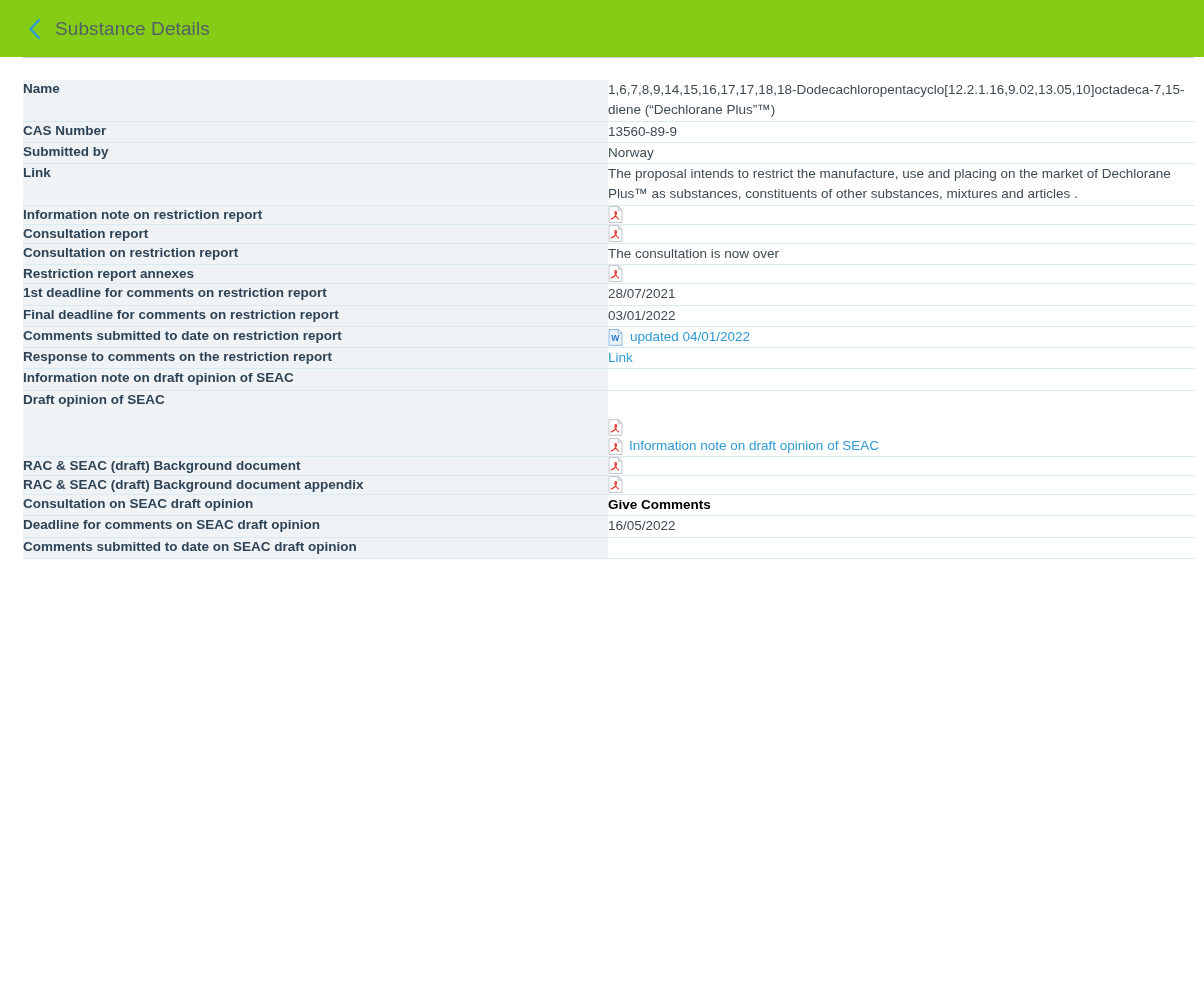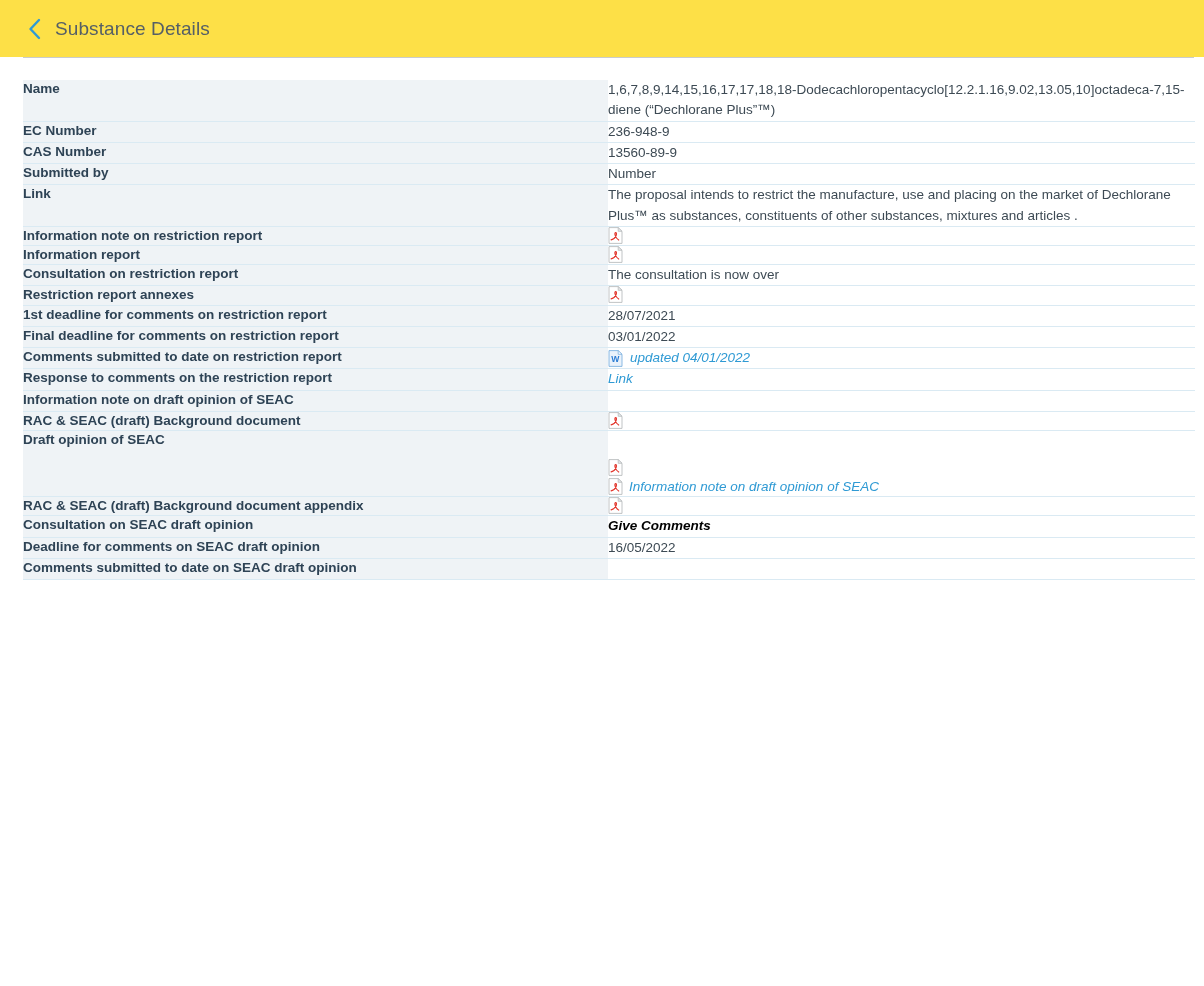--- a/index.html
+++ b/index.html
@@ -10,21 +10,21 @@
     font-family: "Liberation Sans", sans-serif;
     overflow: hidden;
   }
 
   
   #header {
     height: 57px;
     display: flex;
     align-items: center;
     padding-left: 23px;
-    background: #fde047;
+    background: #84cc16;
     text-align: center;
   }
   #back-arrow {
     width: 22px; height: 26px;
     display: flex; align-items: center; justify-content: center;
     cursor: pointer;
     flex: none;
   }
   #back-arrow svg { display: block; }
   #page-title {
@@ -70,21 +70,20 @@
     padding: 14px 12px 14px 7px;
     line-height: 1.5;
     word-wrap: break-word;
   }
   td.value-cell.tall { padding-top: 16px; }
 
   a.link {
     color: #2f9ad4;
     text-decoration: none;
     cursor: pointer;
-    font-style: italic;
   }
   a.link.strong {
     color: #000000;
     font-weight: bold;
   }
   a.link.plain { color: #2f9ad4; }
 
   
   .icon-row { display: flex; align-items: center; gap: 7px; }
   .icon-line { display: flex; align-items: center; gap: 6px; margin: 0; height: 19px;}
@@ -110,35 +109,29 @@
 
 <table id="detail-table">
   <tbody id="table-body">
       <tr>
         <td class="label-cell">Name</td>
         <td class="value-cell">
           <span class="val-text">1,6,7,8,9,14,15,16,17,17,18,18-Dodecachloropentacyclo[12.2.1.16,9.02,13.05,10]octadeca-7,15-diene (“Dechlorane Plus”™)</span>
         </td>
       </tr>
       <tr>
-        <td class="label-cell">EC Number</td>
-        <td class="value-cell">
-          <span class="val-text">236-948-9</span>
-        </td>
-      </tr>
-      <tr>
         <td class="label-cell">CAS Number</td>
         <td class="value-cell">
           <span class="val-text">13560-89-9</span>
         </td>
       </tr>
       <tr>
         <td class="label-cell">Submitted by</td>
         <td class="value-cell">
-          <span class="val-text">Number</span>
+          <span class="val-text">Norway</span>
         </td>
       </tr>
       <tr>
         <td class="label-cell">Link</td>
         <td class="value-cell">
           <span class="val-text">The proposal intends to restrict the manufacture, use and placing on the market of Dechlorane Plus™ as substances, constituents of other substances, mixtures and articles .</span>
         </td>
       </tr>
       <tr>
         <td class="label-cell">Information note on restriction report</td>
@@ -146,21 +139,21 @@
           <span class="icon-row">
             <svg class="pdf-icon" width="15" height="17" viewBox="0 0 15 17" aria-hidden="true">
               <path d="M1 0.6 h9.2 L14 4.3 V16.4 H1 Z" fill="#ffffff" stroke="#b9bcbe" stroke-width="0.9"></path>
               <path d="M10.2 0.6 L14 4.3 H10.2 Z" fill="#e8eaeb" stroke="#b9bcbe" stroke-width="0.8"></path>
               <path d="M3.1 12.9 c2.6-0.7 4.4-2.6 5.1-4.7 0.5-1.5 0.2-2.6-0.5-2.6 -0.8 0-1 1.1-0.6 2.6 0.6 2.2 2 4.1 3.6 4.9" fill="none" stroke="#e2342a" stroke-width="1.15" stroke-linecap="round" stroke-linejoin="round"></path>
             </svg>
           </span>
         </td>
       </tr>
       <tr>
-        <td class="label-cell">Information report</td>
+        <td class="label-cell">Consultation report</td>
         <td class="value-cell">
           <span class="icon-row">
             <svg class="pdf-icon" width="15" height="17" viewBox="0 0 15 17" aria-hidden="true">
               <path d="M1 0.6 h9.2 L14 4.3 V16.4 H1 Z" fill="#ffffff" stroke="#b9bcbe" stroke-width="0.9"></path>
               <path d="M10.2 0.6 L14 4.3 H10.2 Z" fill="#e8eaeb" stroke="#b9bcbe" stroke-width="0.8"></path>
               <path d="M3.1 12.9 c2.6-0.7 4.4-2.6 5.1-4.7 0.5-1.5 0.2-2.6-0.5-2.6 -0.8 0-1 1.1-0.6 2.6 0.6 2.2 2 4.1 3.6 4.9" fill="none" stroke="#e2342a" stroke-width="1.15" stroke-linecap="round" stroke-linejoin="round"></path>
             </svg>
           </span>
         </td>
       </tr>
@@ -209,32 +202,20 @@
       </tr>
       <tr>
         <td class="label-cell">Response to comments on the restriction report</td>
         <td class="value-cell"><a class="link plain">Link</a></td>
       </tr>
       <tr>
         <td class="label-cell">Information note on draft opinion of SEAC</td>
         <td class="value-cell">&nbsp;</td>
       </tr>
       <tr>
-        <td class="label-cell">RAC &amp; SEAC (draft) Background document</td>
-        <td class="value-cell">
-          <span class="icon-row">
-            <svg class="pdf-icon" width="15" height="17" viewBox="0 0 15 17" aria-hidden="true">
-              <path d="M1 0.6 h9.2 L14 4.3 V16.4 H1 Z" fill="#ffffff" stroke="#b9bcbe" stroke-width="0.9"></path>
-              <path d="M10.2 0.6 L14 4.3 H10.2 Z" fill="#e8eaeb" stroke="#b9bcbe" stroke-width="0.8"></path>
-              <path d="M3.1 12.9 c2.6-0.7 4.4-2.6 5.1-4.7 0.5-1.5 0.2-2.6-0.5-2.6 -0.8 0-1 1.1-0.6 2.6 0.6 2.2 2 4.1 3.6 4.9" fill="none" stroke="#e2342a" stroke-width="1.15" stroke-linecap="round" stroke-linejoin="round"></path>
-            </svg>
-          </span>
-        </td>
-      </tr>
-      <tr>
         <td class="label-cell">Draft opinion of SEAC</td>
         <td class="value-cell tall">
           <div class="spacer-block"></div>
           <div class="icon-line">
             <svg class="pdf-icon" width="15" height="17" viewBox="0 0 15 17" aria-hidden="true">
               <path d="M1 0.6 h9.2 L14 4.3 V16.4 H1 Z" fill="#ffffff" stroke="#b9bcbe" stroke-width="0.9"></path>
               <path d="M10.2 0.6 L14 4.3 H10.2 Z" fill="#e8eaeb" stroke="#b9bcbe" stroke-width="0.8"></path>
               <path d="M3.1 12.9 c2.6-0.7 4.4-2.6 5.1-4.7 0.5-1.5 0.2-2.6-0.5-2.6 -0.8 0-1 1.1-0.6 2.6 0.6 2.2 2 4.1 3.6 4.9" fill="none" stroke="#e2342a" stroke-width="1.15" stroke-linecap="round" stroke-linejoin="round"></path>
             </svg>
           </div>
@@ -242,20 +223,32 @@
             <svg class="pdf-icon" width="15" height="17" viewBox="0 0 15 17" aria-hidden="true">
               <path d="M1 0.6 h9.2 L14 4.3 V16.4 H1 Z" fill="#ffffff" stroke="#b9bcbe" stroke-width="0.9"></path>
               <path d="M10.2 0.6 L14 4.3 H10.2 Z" fill="#e8eaeb" stroke="#b9bcbe" stroke-width="0.8"></path>
               <path d="M3.1 12.9 c2.6-0.7 4.4-2.6 5.1-4.7 0.5-1.5 0.2-2.6-0.5-2.6 -0.8 0-1 1.1-0.6 2.6 0.6 2.2 2 4.1 3.6 4.9" fill="none" stroke="#e2342a" stroke-width="1.15" stroke-linecap="round" stroke-linejoin="round"></path>
             </svg>
             <a class="link plain">Information note on draft opinion of SEAC</a>
           </div>
         </td>
       </tr>
       <tr>
+        <td class="label-cell">RAC &amp; SEAC (draft) Background document</td>
+        <td class="value-cell">
+          <span class="icon-row">
+            <svg class="pdf-icon" width="15" height="17" viewBox="0 0 15 17" aria-hidden="true">
+              <path d="M1 0.6 h9.2 L14 4.3 V16.4 H1 Z" fill="#ffffff" stroke="#b9bcbe" stroke-width="0.9"></path>
+              <path d="M10.2 0.6 L14 4.3 H10.2 Z" fill="#e8eaeb" stroke="#b9bcbe" stroke-width="0.8"></path>
+              <path d="M3.1 12.9 c2.6-0.7 4.4-2.6 5.1-4.7 0.5-1.5 0.2-2.6-0.5-2.6 -0.8 0-1 1.1-0.6 2.6 0.6 2.2 2 4.1 3.6 4.9" fill="none" stroke="#e2342a" stroke-width="1.15" stroke-linecap="round" stroke-linejoin="round"></path>
+            </svg>
+          </span>
+        </td>
+      </tr>
+      <tr>
         <td class="label-cell">RAC &amp; SEAC (draft) Background document appendix</td>
         <td class="value-cell">
           <span class="icon-row">
             <svg class="pdf-icon" width="15" height="17" viewBox="0 0 15 17" aria-hidden="true">
               <path d="M1 0.6 h9.2 L14 4.3 V16.4 H1 Z" fill="#ffffff" stroke="#b9bcbe" stroke-width="0.9"></path>
               <path d="M10.2 0.6 L14 4.3 H10.2 Z" fill="#e8eaeb" stroke="#b9bcbe" stroke-width="0.8"></path>
               <path d="M3.1 12.9 c2.6-0.7 4.4-2.6 5.1-4.7 0.5-1.5 0.2-2.6-0.5-2.6 -0.8 0-1 1.1-0.6 2.6 0.6 2.2 2 4.1 3.6 4.9" fill="none" stroke="#e2342a" stroke-width="1.15" stroke-linecap="round" stroke-linejoin="round"></path>
             </svg>
           </span>
         </td>

